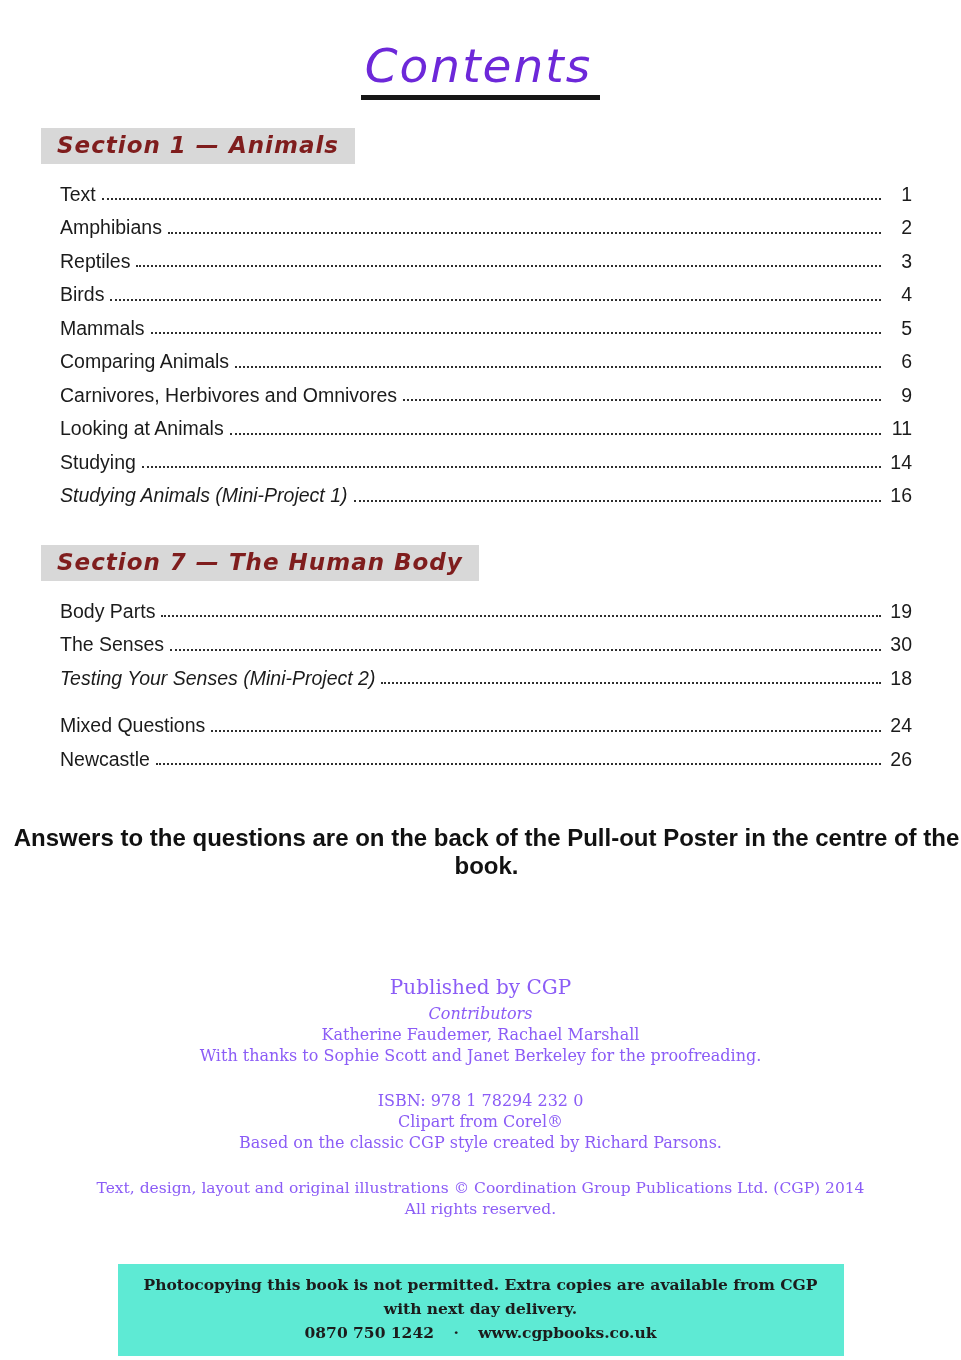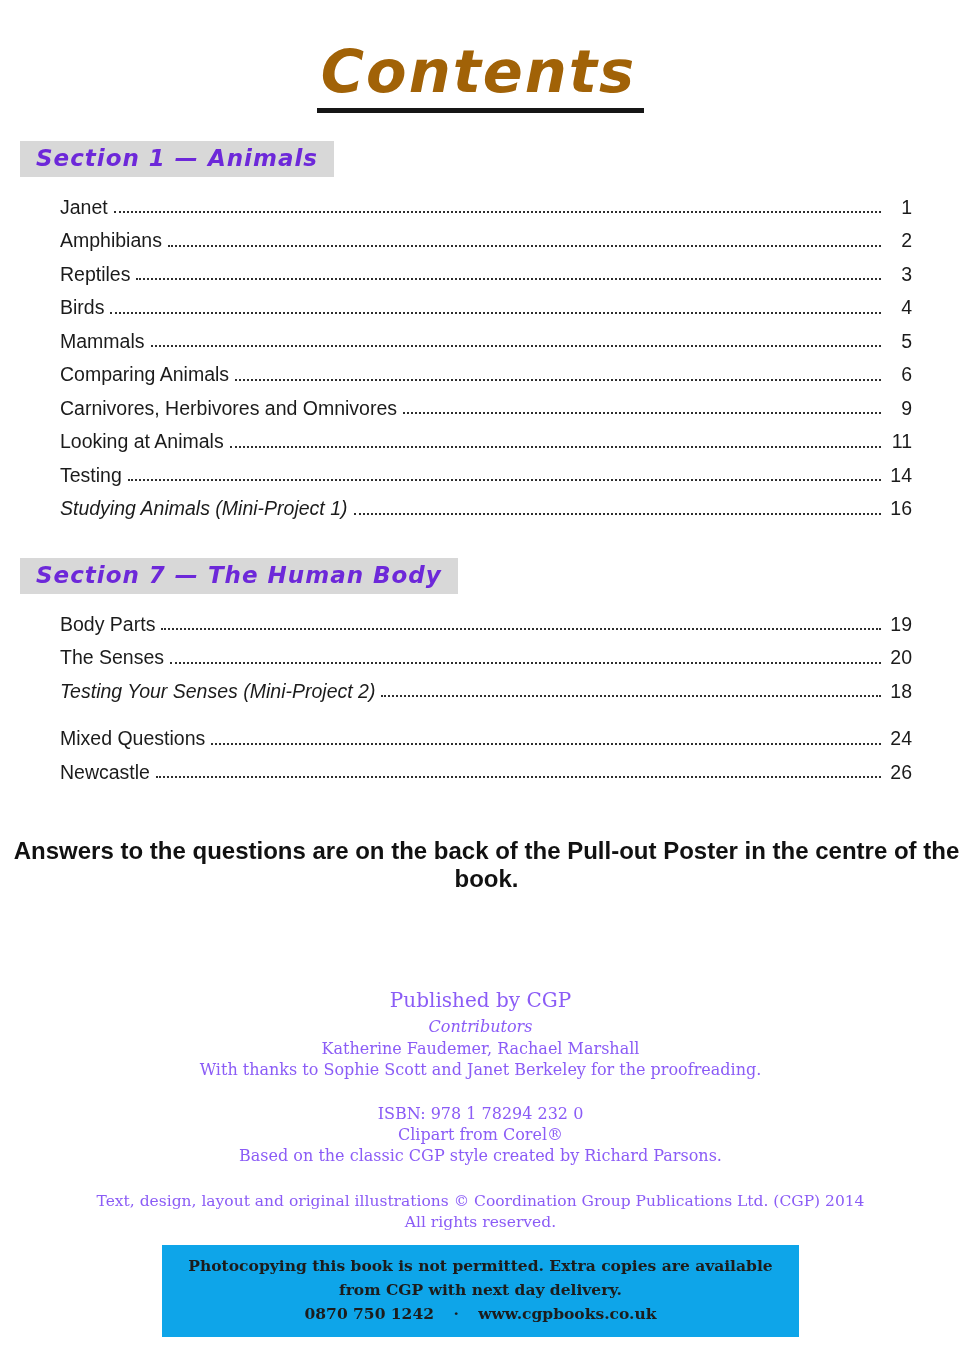--- a/index.html
+++ b/index.html
@@ -9,36 +9,36 @@
     color: #1b1b1b;
     -webkit-font-smoothing: antialiased;
   }
   .page { position: relative; width: 961px; height: 1360px; overflow: hidden; }
 
   
   .title-wrap { text-align: center; padding-top: 40px; }
   .title-text {
     display: inline-block;
     font-family: "DejaVu Sans", sans-serif;
-    font-style: italic; font-weight: bold;
-    font-size: 59px; letter-spacing: 2px; line-height: 1.1;
-    color: #a16207;
+    font-style: italic; font-weight: normal;
+    font-size: 47px; letter-spacing: 2px; line-height: 1.1;
+    color: #6d28d9;
     border-bottom: 5px solid #161616;
     padding: 0 8px 3px 4px;
   }
 
   
   .section-heading {
     display: inline-block;
-    margin-left: 20px;
+    margin-left: 41px;
     background: #d8d8d8;
     font-family: "DejaVu Sans", sans-serif;
     font-style: italic; font-weight: bold;
     font-size: 23px; letter-spacing: 1px;
-    color: #6d28d9;
+    color: #7f1d1d;
     padding: 4px 16px 6px 16px;
   }
   .heading-1 { margin-top: 28px; }
   .heading-2 { margin-top: 38px; }
 
   
   .toc-list { margin: 8px 49px 0 60px; }
   .toc-row { display: flex; align-items: flex-end; height: 33.5px; font-size: 19.5px; }
   .toc-label { white-space: nowrap; line-height: 1.15; }
   .toc-leader { flex: 1; border-bottom: 2px dotted #2e2e2e; margin: 0 3px 5px 6px; }
@@ -60,22 +60,22 @@
   }
   .pub-line { font-size: 16px; line-height: 1.32; }
   .pub-published { font-size: 20px; line-height: 1.3; margin-bottom: 3px; }
   .pub-contributors { font-style: italic; }
   .pub-block-2 { margin-top: 23px; }
   .pub-block-3 { margin-top: 25px; }
   .pub-small { font-size: 15.5px; line-height: 1.35; }
 
   
   .footer-box {
-    width: 637px; margin: 12px auto 0; box-sizing: border-box;
-    background: #0ea5e9;
+    width: 726px; margin: 44px auto 0; box-sizing: border-box;
+    background: #5eead4;
     text-align: center;
     font-family: "DejaVu Serif", "Liberation Serif", serif;
     font-weight: bold; font-size: 15.5px; color: #1c1c1c;
     padding: 9px 10px 11px; line-height: 1.55;
   }
   .footer-sep { display: inline-block; margin: 0 14px; }
   .footer-phone { display: inline-block; }
 </style>
 </head>
 <body>
@@ -83,21 +83,21 @@
 <div class="page">
 
   <div class="title-wrap">
     <span class="title-text">Contents</span>
   </div>
 
   
   <div class="section-heading heading-1">Section 1 — Animals</div>
   <div class="toc-list">
     <div class="toc-row">
-      <span class="toc-label">Janet</span>
+      <span class="toc-label">Text</span>
       <span class="toc-leader"></span>
       <span class="toc-page">1</span>
     </div>
     <div class="toc-row">
       <span class="toc-label">Amphibians</span>
       <span class="toc-leader"></span>
       <span class="toc-page">2</span>
     </div>
     <div class="toc-row">
       <span class="toc-label">Reptiles</span>
@@ -123,21 +123,21 @@
       <span class="toc-label">Carnivores, Herbivores and Omnivores</span>
       <span class="toc-leader"></span>
       <span class="toc-page">9</span>
     </div>
     <div class="toc-row">
       <span class="toc-label">Looking at Animals</span>
       <span class="toc-leader"></span>
       <span class="toc-page">11</span>
     </div>
     <div class="toc-row">
-      <span class="toc-label">Testing</span>
+      <span class="toc-label">Studying</span>
       <span class="toc-leader"></span>
       <span class="toc-page">14</span>
     </div>
     <div class="toc-row italic">
       <span class="toc-label">Studying Animals (Mini-Project 1)</span>
       <span class="toc-leader"></span>
       <span class="toc-page">16</span>
     </div>
   </div>
 
@@ -145,21 +145,21 @@
   <div class="section-heading heading-2">Section 7 — The Human Body</div>
   <div class="toc-list">
     <div class="toc-row">
       <span class="toc-label">Body Parts</span>
       <span class="toc-leader"></span>
       <span class="toc-page">19</span>
     </div>
     <div class="toc-row">
       <span class="toc-label">The Senses</span>
       <span class="toc-leader"></span>
-      <span class="toc-page">20</span>
+      <span class="toc-page">30</span>
     </div>
     <div class="toc-row italic">
       <span class="toc-label">Testing Your Senses (Mini-Project 2)</span>
       <span class="toc-leader"></span>
       <span class="toc-page">18</span>
     </div>
   </div>
 
   
   <div class="toc-list extras">

